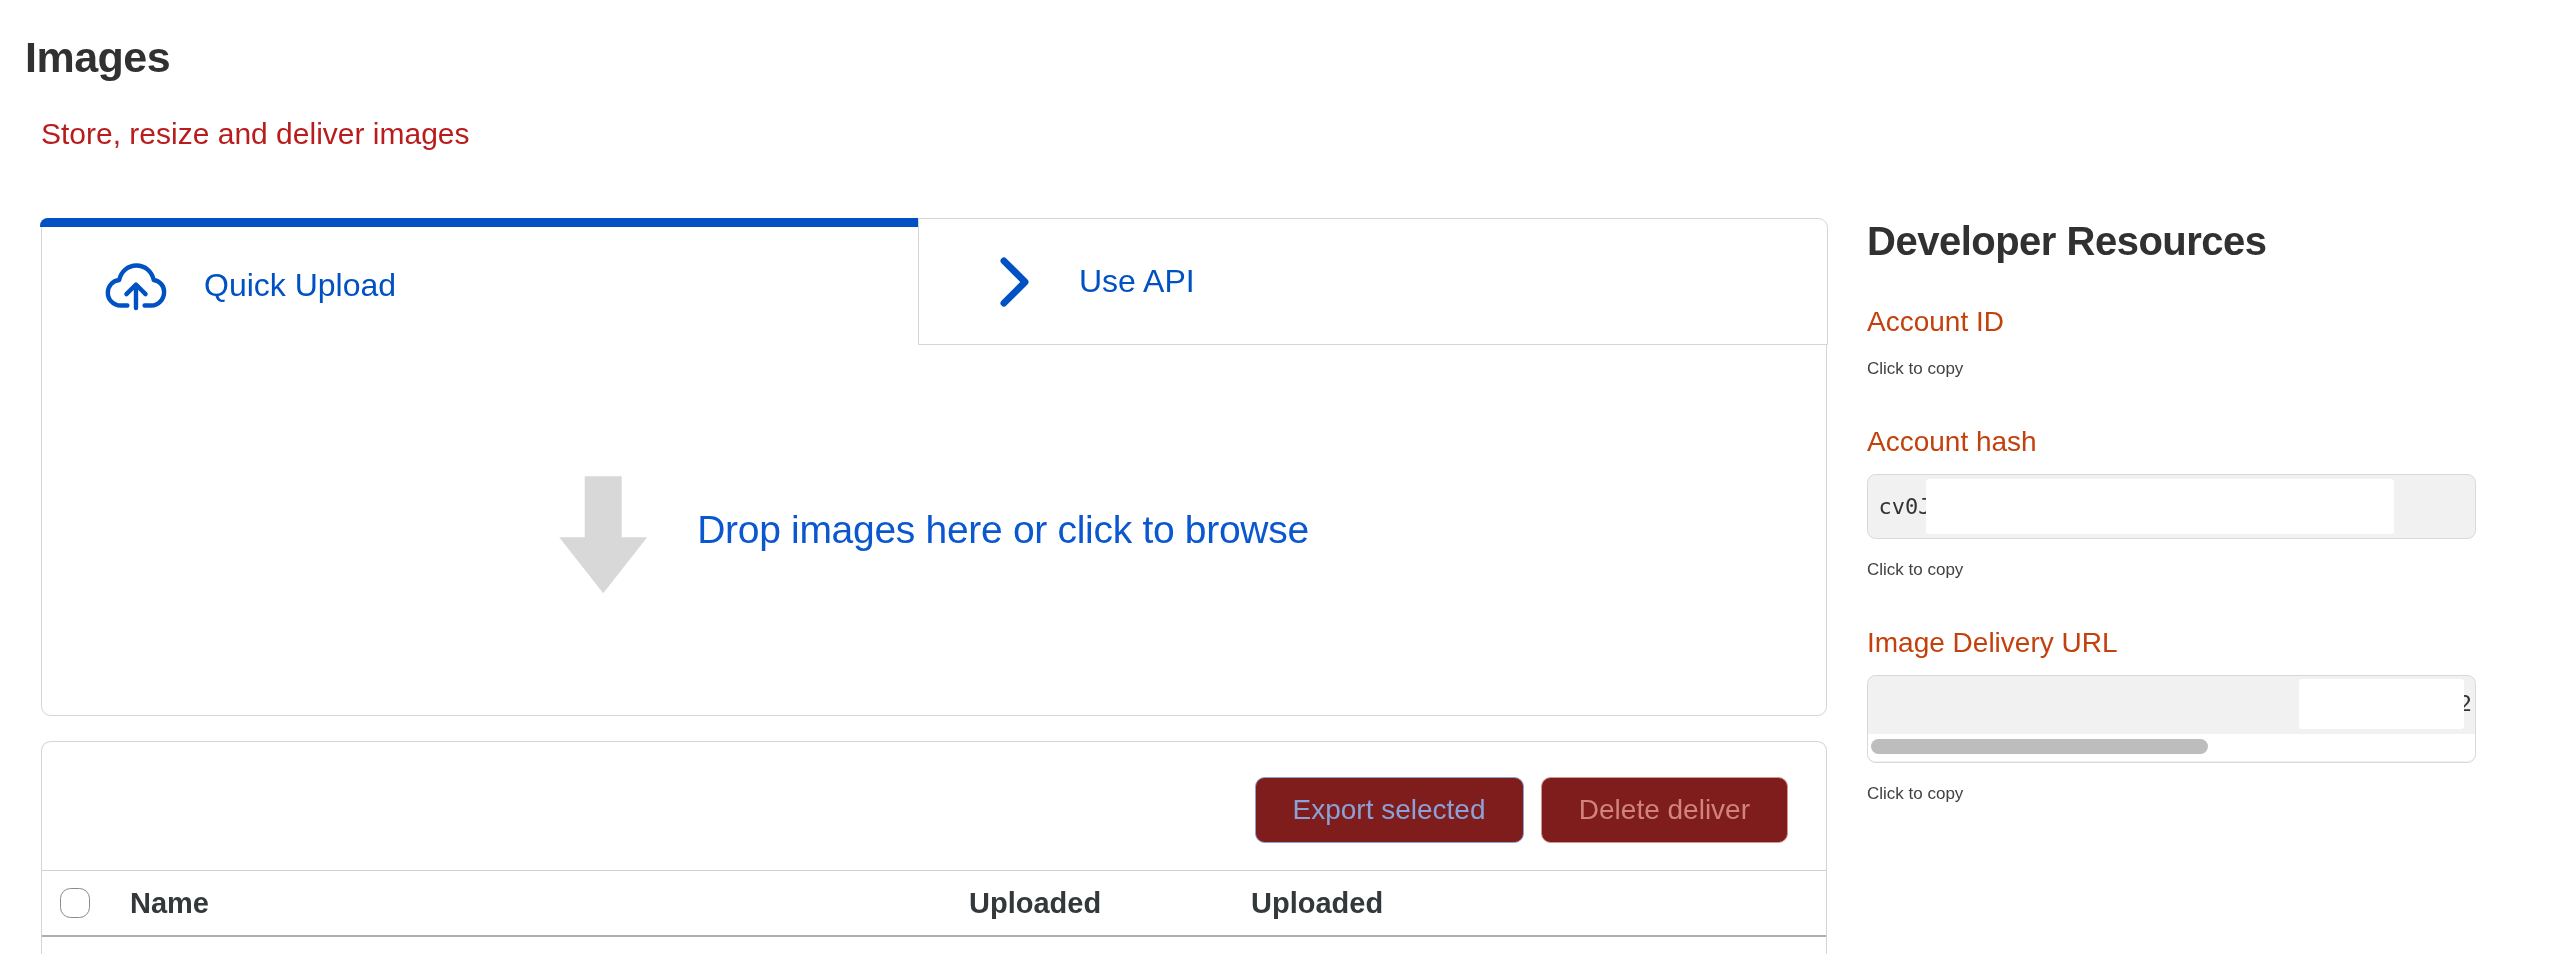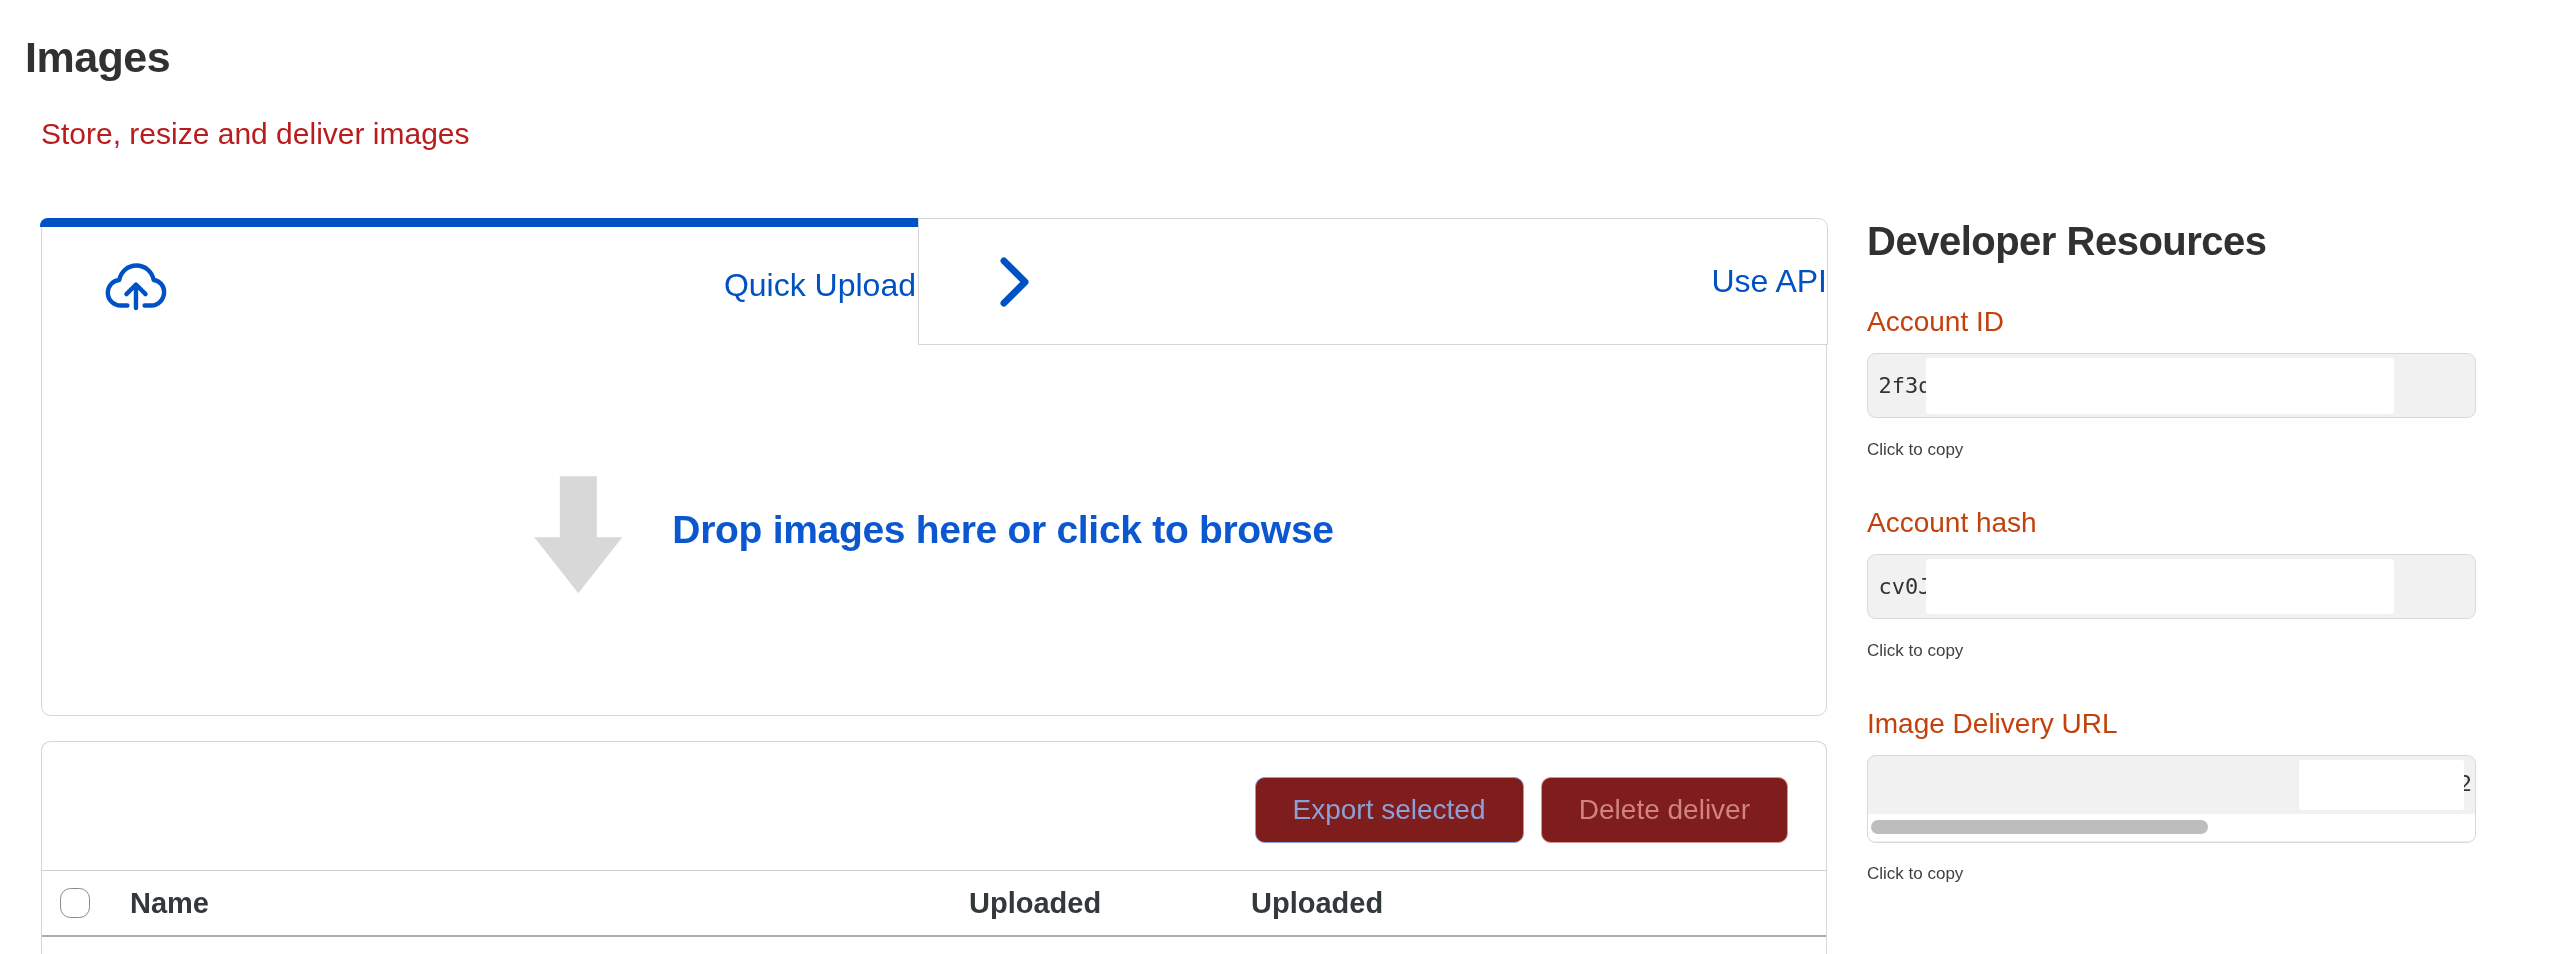--- a/index.html
+++ b/index.html
@@ -31,21 +31,21 @@
     border: 1.9px solid #d5d5d5; border-radius: 9.6px;
     background: #fff;
   }
   .active-bar {
     position: absolute; left: -1.9px; top: -1.9px;
     width: 878px; height: 8.7px;
     background: #0051c3;
     border-top-left-radius: 7.7px;
     z-index: 3;
   }
-  .tab { cursor: pointer; justify-content: space-between; }
+  .tab { cursor: pointer; }
   .tab-quick {
     position: absolute; left: 0; top: 6.7px;
     width: 874px; height: 118px;
     display: flex; align-items: center;
     gap: 37px; padding-left: 62px;
   }
   .tab-api {
     position: absolute; left: 876px; top: -1.9px;
     width: 910px; height: 127px;
     background: #fff;
@@ -53,21 +53,21 @@
     border-top-right-radius: 9.6px;
     display: flex; align-items: center;
     gap: 48px; padding-left: 79px;
     z-index: 2;
   }
   .tab-label { font-size: 32px; color: #0051c3; }
 
   .dropzone {
     position: absolute; left: 0; right: 0; top: 125px; bottom: 0;
     display: flex; align-items: center; justify-content: center;
-    gap: 50px; cursor: pointer; font-weight: bold;
+    gap: 50px; cursor: pointer;
   }
   .drop-arrow {
     width: 88px; height: 117px; background: #d8d8d8;
     clip-path: polygon(29% 0, 71% 0, 71% 52%, 100% 52%, 50% 100%, 0 52%, 29% 52%);
     margin-top: 9.6px;
   }
   .drop-text { font-size: 39px; color: #0b57d0; letter-spacing: -0.3px; }
 
   
   .table-card {
@@ -197,24 +197,20 @@
     <span class="th th-uploaded">Uploaded</span>
     <span class="th th-actions">Uploaded</span>
   </div>
   <div class="tbody-empty"></div>
 </div>
 
 <aside class="sidebar">
   <h2 class="sidebar-title">Developer Resources</h2>
 
   <div class="res-label">Account ID</div>
-  <div class="res-field">
-    <span class="mono">2f3d</span>
-    <span class="redaction"></span>
-  </div>
   <div class="res-hint">Click to copy</div>
 
   <div class="res-label">Account hash</div>
   <div class="res-field">
     <span class="mono">cv0J</span>
     <span class="redaction"></span>
   </div>
   <div class="res-hint">Click to copy</div>
 
   <div class="res-label">Image Delivery URL</div>

